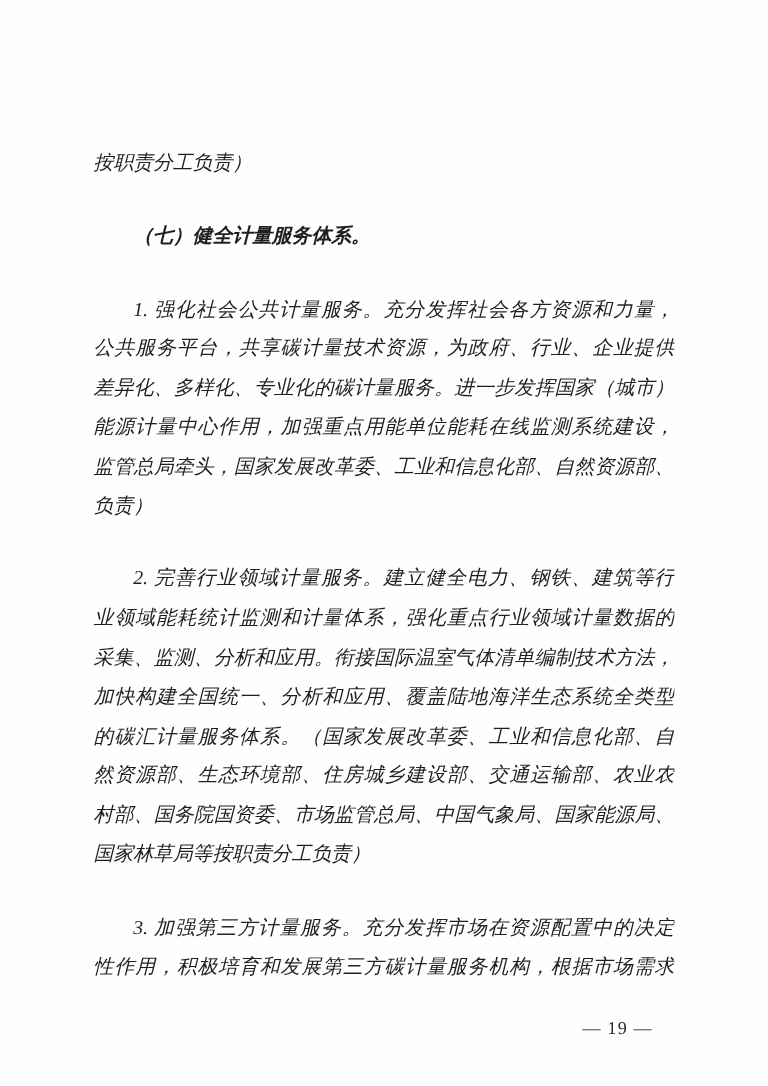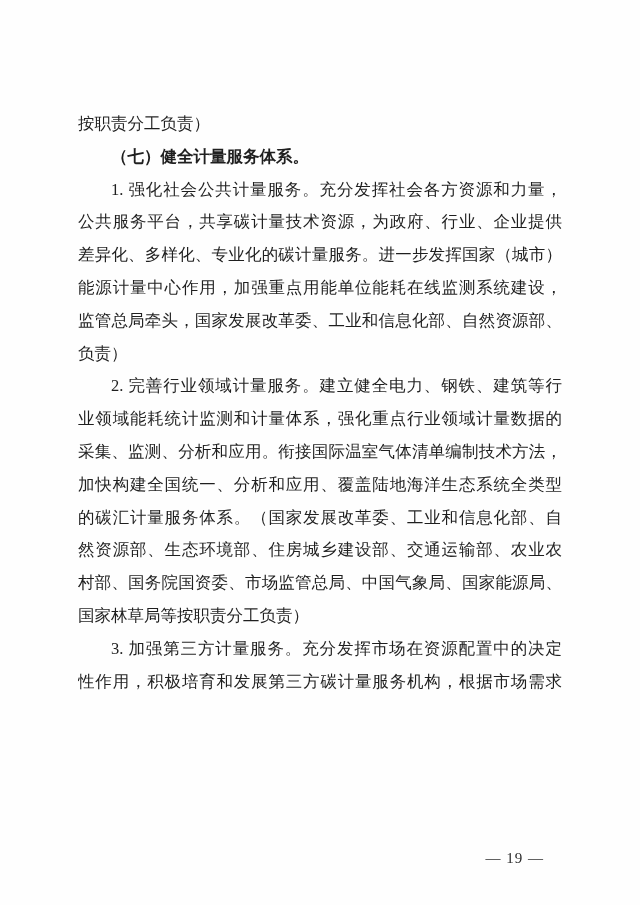--- a/index.html
+++ b/index.html
@@ -12,39 +12,41 @@
     width: 640px;
     height: 905px;
     background: #fefefe;
     font-family: "Liberation Serif", serif;
     color: #1f1f1f;
     overflow: hidden;
   }
   .content {
     position: absolute;
     left: 78px;
-    top: 108px;
+    top: 120px;
     width: 484px;
+    font-style: italic;
   }
   .line {
     font-size: 16.5px;
     line-height: 32.8px;
     height: 32.8px;
     text-align: justify;
     text-align-last: justify;
     text-justify: inter-character;
     white-space: normal;
     overflow: hidden;
   }
   .line.short {
     text-align: left;
     text-align-last: left;
   }
   .line.indent {
     text-indent: 2em;
+    margin-top: 28px;
   }
   .line.heading {
     font-weight: 700;
     text-align: left;
     text-align-last: left;
   }
   .page-number {
     position: absolute;
     top: 848px;
     right: 96px;

